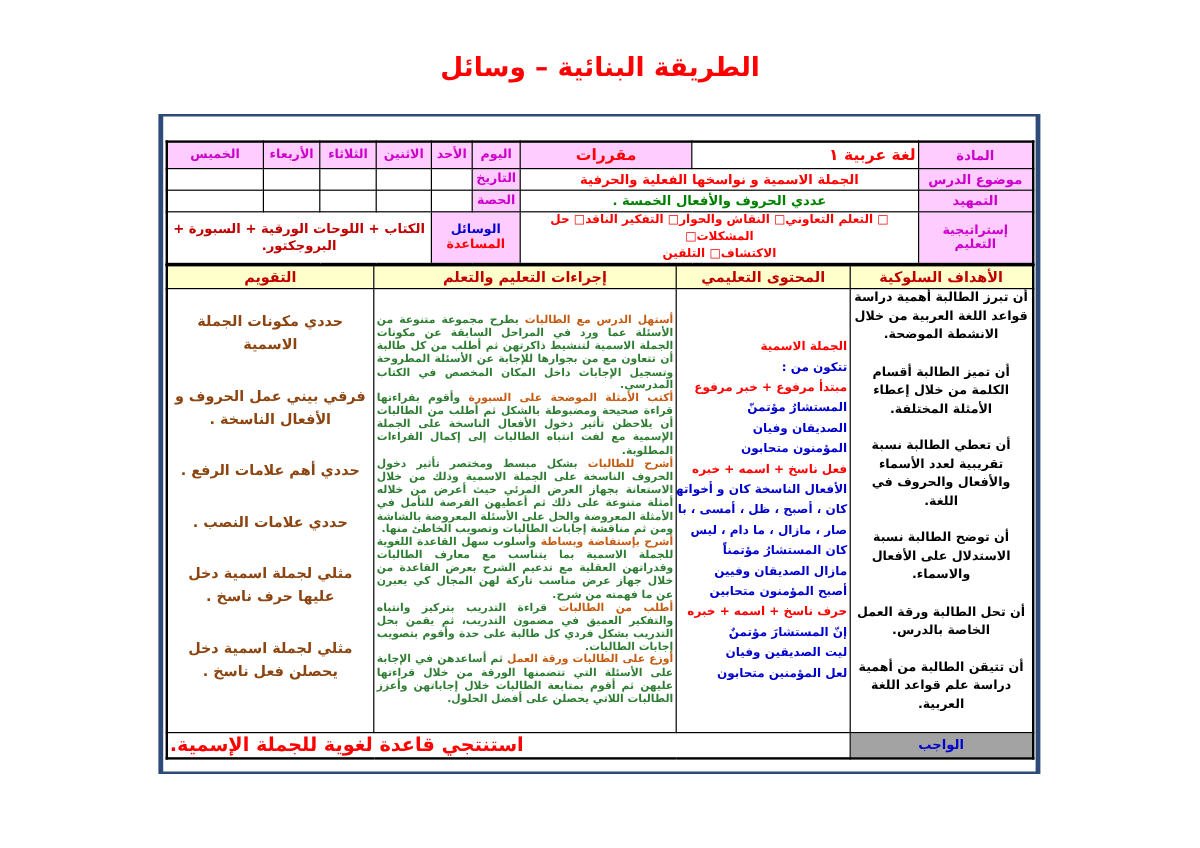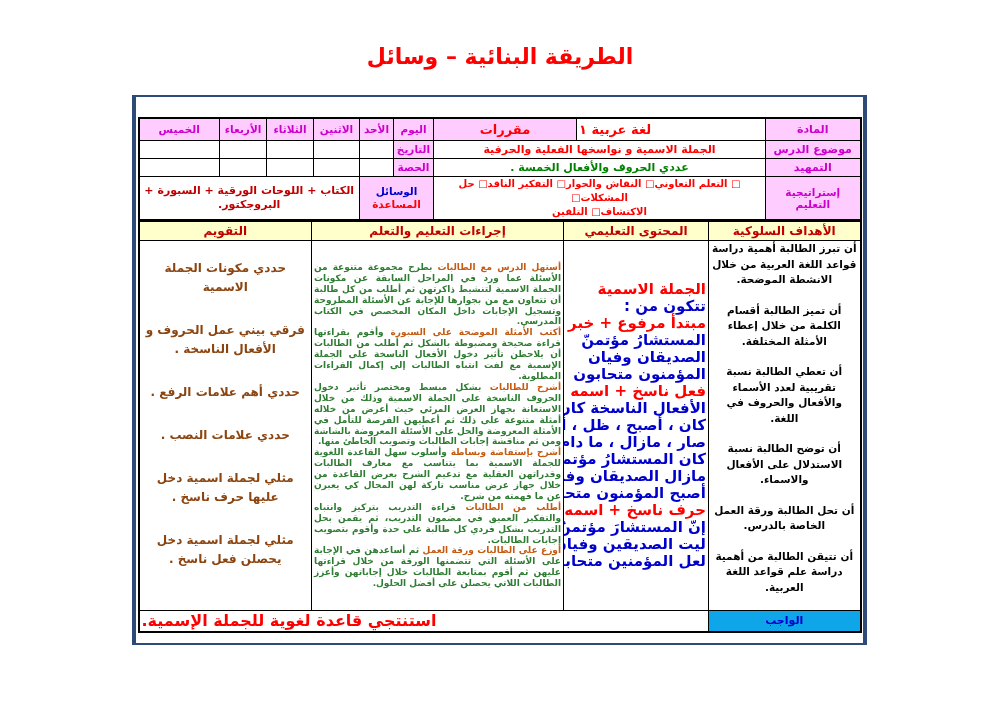--- a/index.html
+++ b/index.html
@@ -22,42 +22,42 @@
   }
   table.top{margin-top:20px;}
   .t td{
     border:1px solid #000;padding:0 2px;vertical-align:middle;
     font-weight:bold;overflow:hidden;
   }
   table.t{border:2px solid #000;}
   .lbl{background:#ffccff;color:#cc00cc;text-align:center;font-size:11px;}
   .c-red{color:#ff0000;}
   .c-blue{color:#0000cc;}
-  .subject-val{color:#ff0000;font-size:13px;text-align:left;}
+  .subject-val{color:#ff0000;font-size:13px;text-align:right;}
   .muqararat{color:#ff0000;font-size:13px;text-align:center;}
   .day-hd{font-size:10.5px;}
   .topic-val{font-size:11px;text-align:center;color:#ff0000;}
   .intro-val{font-size:11px;text-align:center;color:#008000;}
   .strategy-val{font-size:10px;text-align:center;color:#ff0000;line-height:14px;margin-left:18px;}
   .aids-lbl{font-size:10.5px;line-height:13px;}
   .aids-val{font-size:11px;text-align:center;color:#c00000;line-height:14px;}
   .main-hd{background:#ffffcc;color:#c00000;font-size:12px;text-align:center;}
   .body-cell{vertical-align:top;}
   .objectives-cell{text-align:center;color:#000;font-size:10.5px;padding:6px 3px;}
   .objectives-cell p{margin:0 0 15px 0;line-height:15.5px;}
   .content-cell{text-align:right;padding:2px 5px 0 2px;}
-  .content-cell .cline{font-size:15px;line-height:17px;white-space:nowrap;}
+  .content-cell .cline{font-size:10px;line-height:17px;white-space:nowrap;}
   .proc-cell{text-align:justify;padding:2px 3px;}
   .proc-cell p{margin:0;font-size:9px;line-height:10.9px;}
   .proc-lead{color:#c55a11;}
   .proc-body{color:#2e7d32;}
   .eval-cell{text-align:center;color:#8c4510;font-size:12px;padding:6px 5px;}
   .eval-cell p{margin:0 0 24px 0;line-height:19px;}
   .footer-conclusion{color:#ff0000;font-size:16px;text-align:left;}
-  .homework{background:#0ea5e9;color:#0000cc;font-size:11px;text-align:center;}
+  .homework{background:#a3a3a3;color:#0000cc;font-size:11px;text-align:center;}
 </style>
 </head>
 <body>
 
 <div class="page-title">الطريقة البنائية – وسائل</div>
 
 <div class="frame">
 
   <table class="t top">
     <colgroup>

